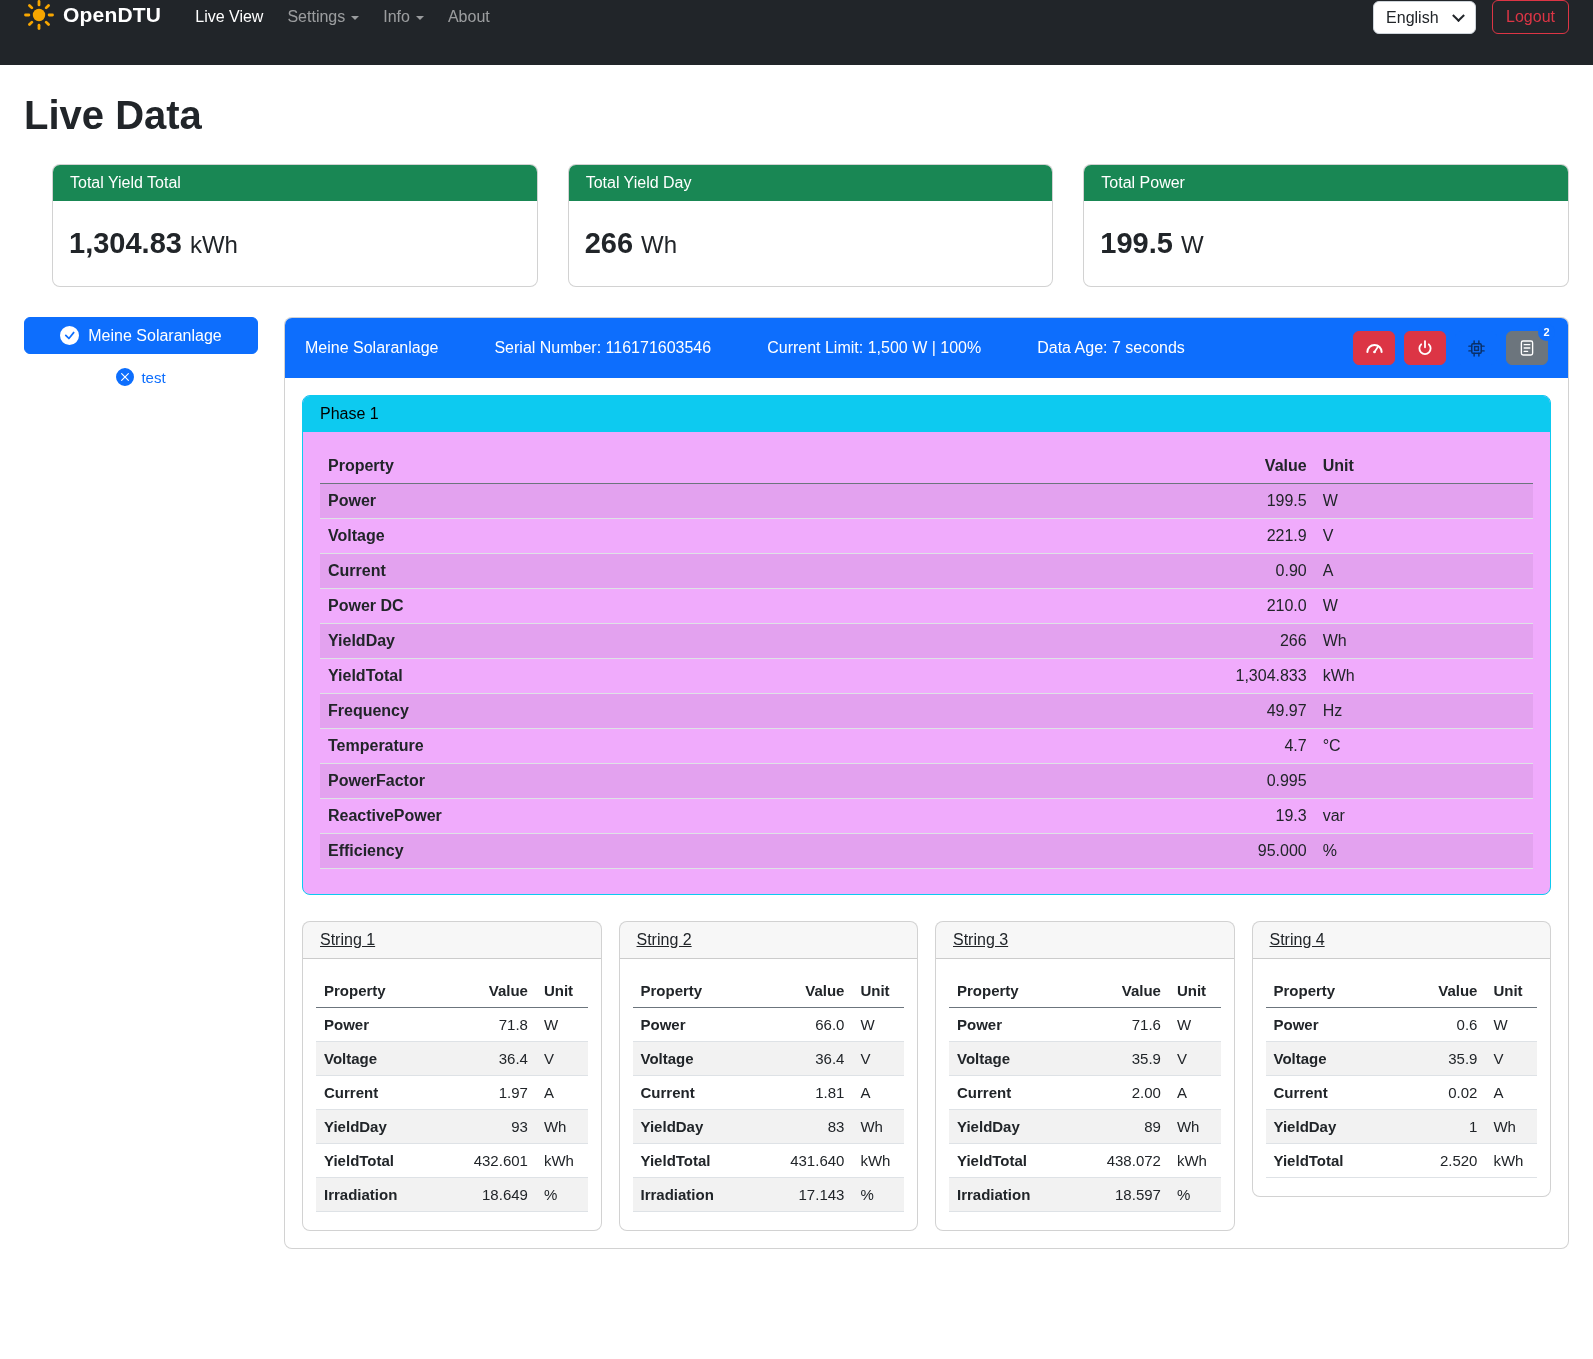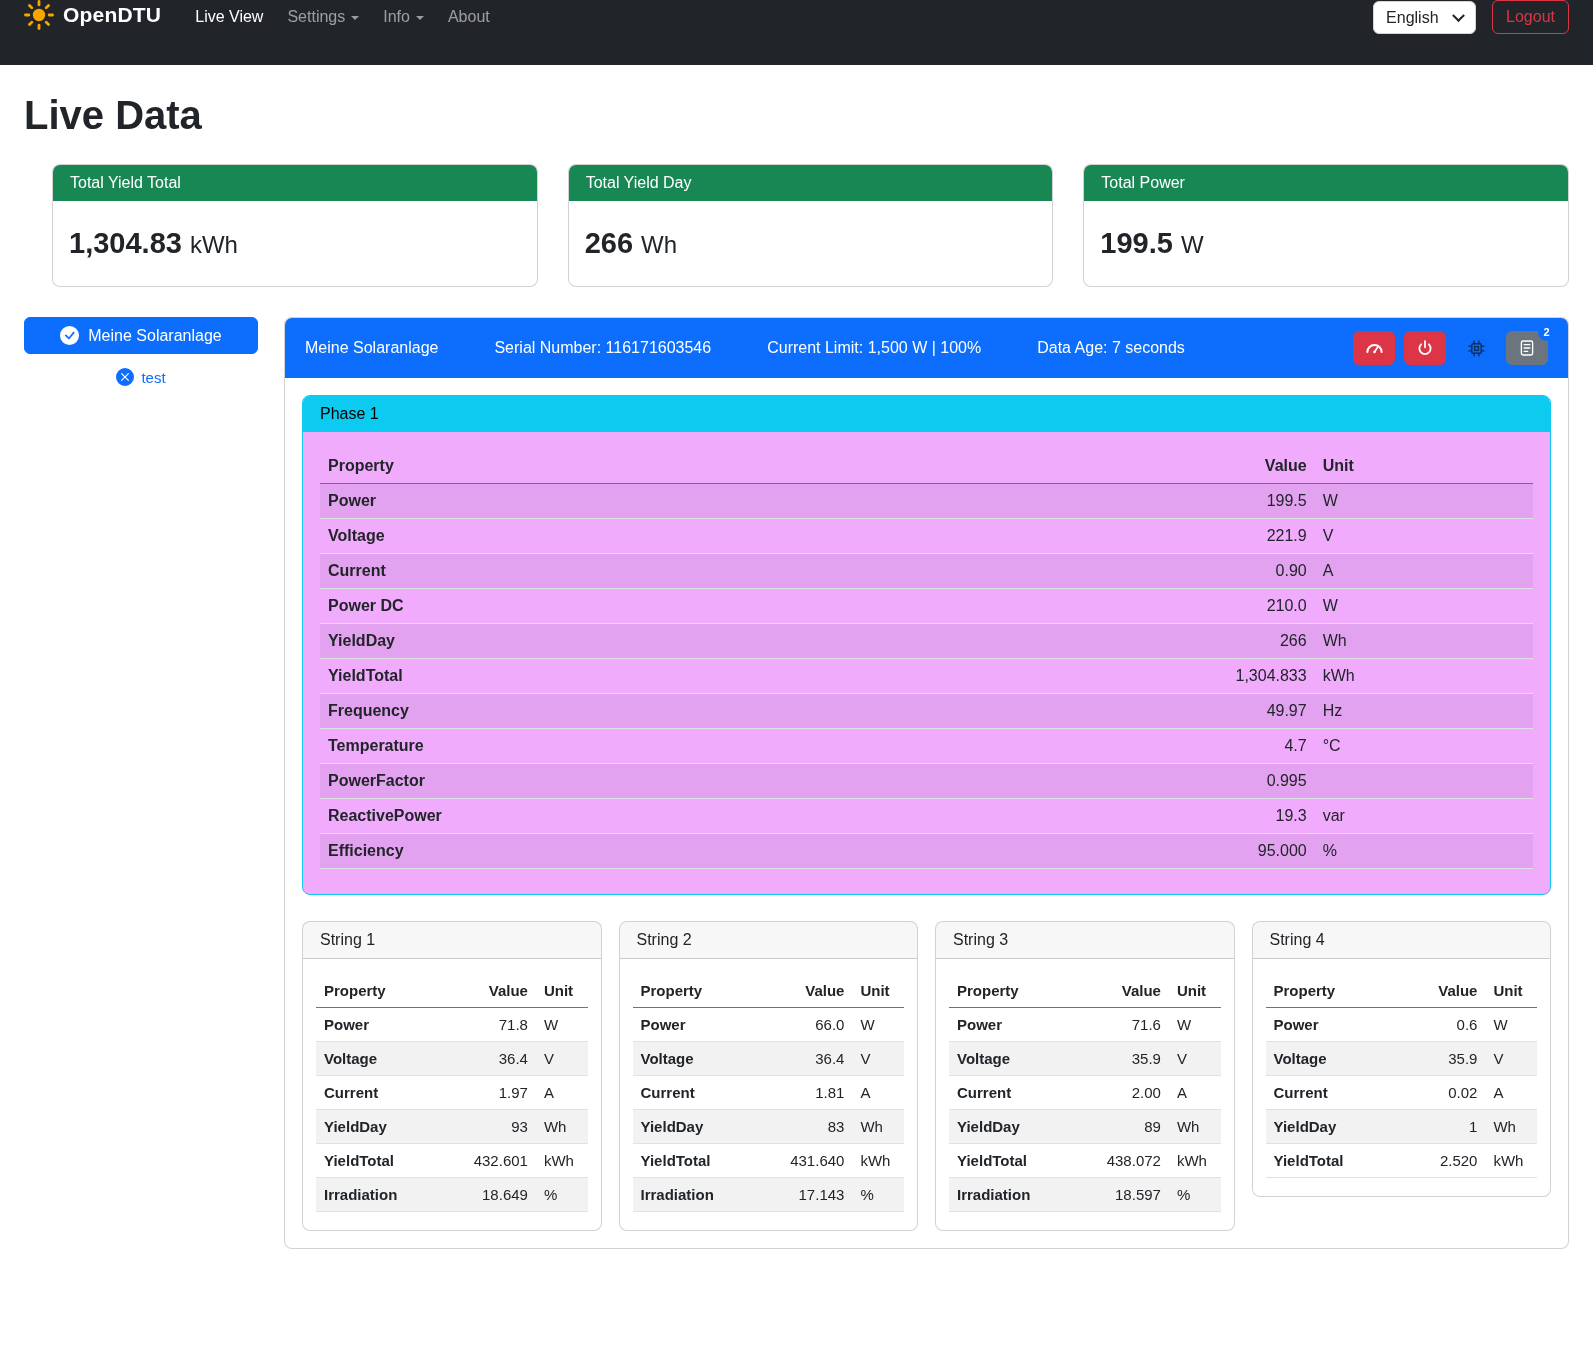--- a/index.html
+++ b/index.html
@@ -129,21 +129,21 @@
   .phase-table .unit { width:18%; }
   .phase-table tbody tr:nth-child(odd) td { background:rgba(0,0,0,.05); }
 
   
   .strings-row {
     display:grid; grid-template-columns:repeat(4,1fr); gap:17px; align-items:start;
   }
   .string-card { border-radius:8px; }
   .string-header {
     background:rgba(0,0,0,.03); padding:9px 17px; font-size:16px;
-    border-bottom:1px solid rgba(0,0,0,.175); border-radius:7px 7px 0 0;
+    border-bottom:1px solid rgba(0,0,0,.175); border-radius:7px 7px 0 0;text-decoration:underline;
   }
   .string-body { padding:15px 13px 18px; }
   .string-table { font-size:15px; }
   .string-table .val  { width:34%; }
   .string-table .unit { width:19%; }
   .string-table tbody tr:nth-child(even) td { background:rgba(0,0,0,.05); }
 </style>
 </head>
 <body>
 

